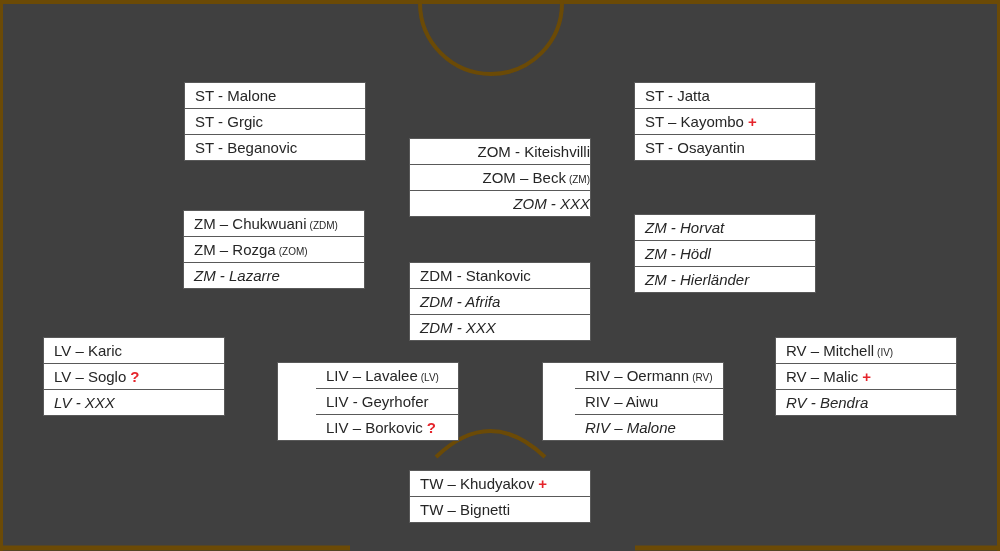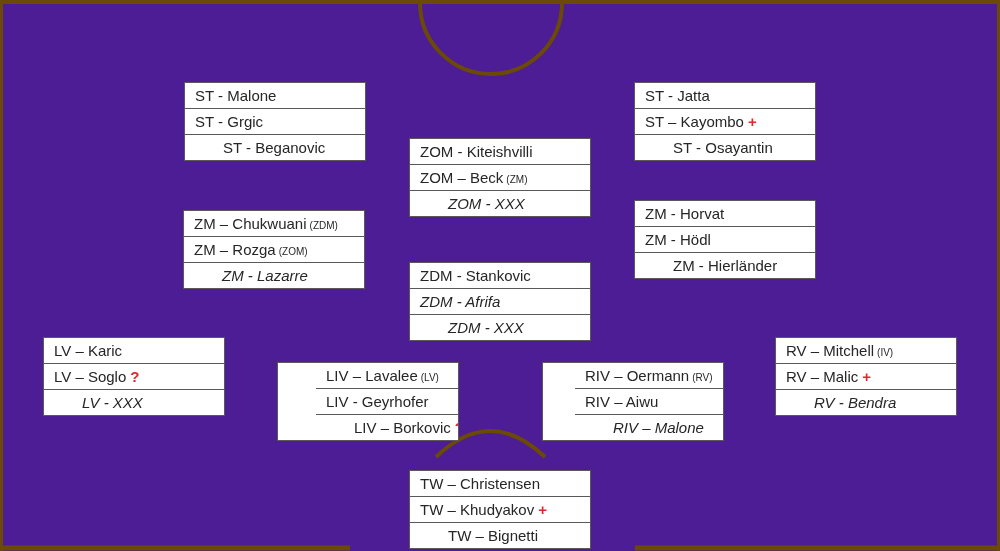--- a/index.html
+++ b/index.html
@@ -1,19 +1,19 @@
 <!DOCTYPE html>
 <html><head>
 <meta charset="utf-8">
 <style>
   html,body{margin:0;padding:0;background:#000;}
   #canvas{
     position:relative;
     width:1000px;height:551px;
-    background:#4c1d95;
+    background:#404040;
     overflow:hidden;
     font-family:"Liberation Sans", sans-serif;
   }
   #pitch-lines{position:absolute;top:0;left:0;width:1000px;height:551px;}
   .pos-box{
     position:absolute;
     width:182px;
     background:#ffffff;
     border:1px solid #595959;
     box-sizing:border-box;
@@ -21,21 +21,21 @@
   .row{
     height:25px;
     line-height:25px;
     padding-left:10px;
     font-size:15px;
     color:#262626;
     border-bottom:1px solid #595959;
     white-space:nowrap;
     overflow:hidden;
   }
-  .row:last-child{border-bottom:none;margin-left:28px;}
+  .row:last-child{border-bottom:none;}
   .row.it{font-style:italic;}
   .note{font-size:10px;margin-left:3px;}
   .mark{color:#e5242b;font-weight:bold;margin-left:4px;}
   .note:empty,.mark:empty{display:none;}
 </style>
 </head>
 <body>
 
 <div id="canvas">
 
@@ -54,39 +54,39 @@
     <div class="row"><span>ST - Grgic</span></div>
     <div class="row"><span>ST - Beganovic</span></div>
   </div>
 
   <div class="pos-box" style="left:634px;top:82px;">
     <div class="row"><span>ST - Jatta</span></div>
     <div class="row"><span>ST – Kayombo</span><span class="mark">+</span></div>
     <div class="row"><span>ST - Osayantin</span></div>
   </div>
 
-  <div class="pos-box" style="left:409px;top:138px;">
+  <div class="pos-box" style="left:409px;top:138px;text-align:right;">
     <div class="row"><span>ZOM - Kiteishvilli</span></div>
     <div class="row"><span>ZOM – Beck</span><span class="note">(ZM)</span></div>
     <div class="row it"><span>ZOM - XXX</span></div>
   </div>
 
   <div class="pos-box" style="left:183px;top:210px;">
     <div class="row"><span>ZM – Chukwuani</span><span class="note">(ZDM)</span></div>
     <div class="row"><span>ZM – Rozga</span><span class="note">(ZOM)</span></div>
     <div class="row it"><span>ZM - Lazarre</span></div>
   </div>
 
   <div class="pos-box" style="left:409px;top:262px;">
     <div class="row"><span>ZDM - Stankovic</span></div>
     <div class="row it"><span>ZDM - Afrifa</span></div>
     <div class="row it"><span>ZDM - XXX</span></div>
   </div>
 
-  <div class="pos-box" style="left:634px;top:200px;">
+  <div class="pos-box" style="left:634px;top:214px;font-style:italic;">
     <div class="row"><span>ZM - Horvat</span></div>
     <div class="row"><span>ZM - Hödl</span></div>
     <div class="row"><span>ZM - Hierländer</span></div>
   </div>
 
   <div class="pos-box" style="left:43px;top:337px;">
     <div class="row"><span>LV – Karic</span></div>
     <div class="row"><span>LV – Soglo</span><span class="mark">?</span></div>
     <div class="row it"><span>LV - XXX</span></div>
   </div>
@@ -103,18 +103,17 @@
     <div class="row it"><span>RIV – Malone</span></div>
   </div>
 
   <div class="pos-box" style="left:775px;top:337px;">
     <div class="row"><span>RV – Mitchell</span><span class="note">(IV)</span></div>
     <div class="row"><span>RV – Malic</span><span class="mark">+</span></div>
     <div class="row it"><span>RV - Bendra</span></div>
   </div>
 
   <div class="pos-box" style="left:409px;top:470px;">
-    <div class="row"><span>TW – Christensen</span></div>
     <div class="row"><span>TW – Khudyakov</span><span class="mark">+</span></div>
     <div class="row"><span>TW – Bignetti</span></div>
   </div>
 
 </div>
 
 </body></html>

